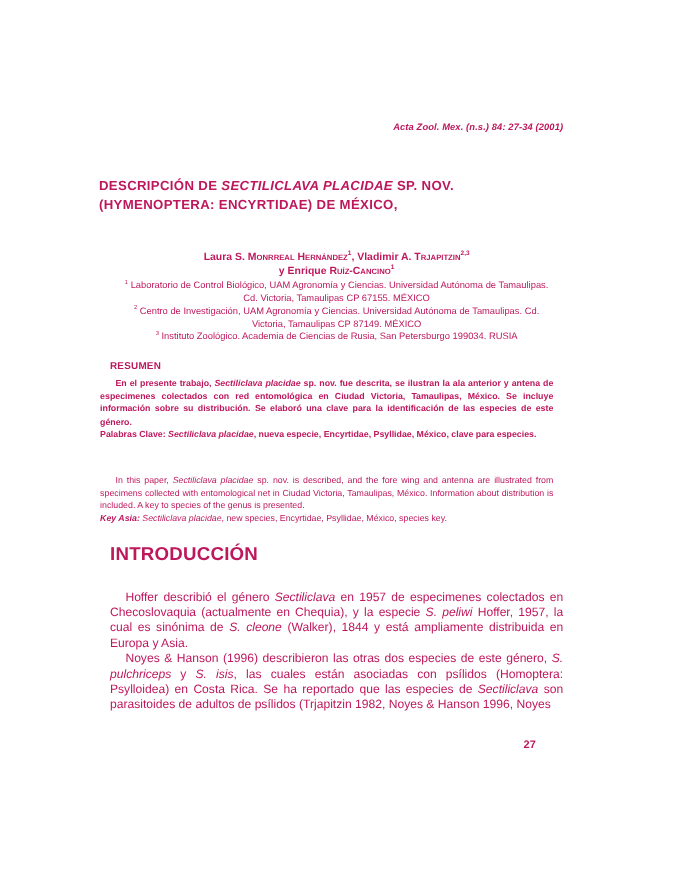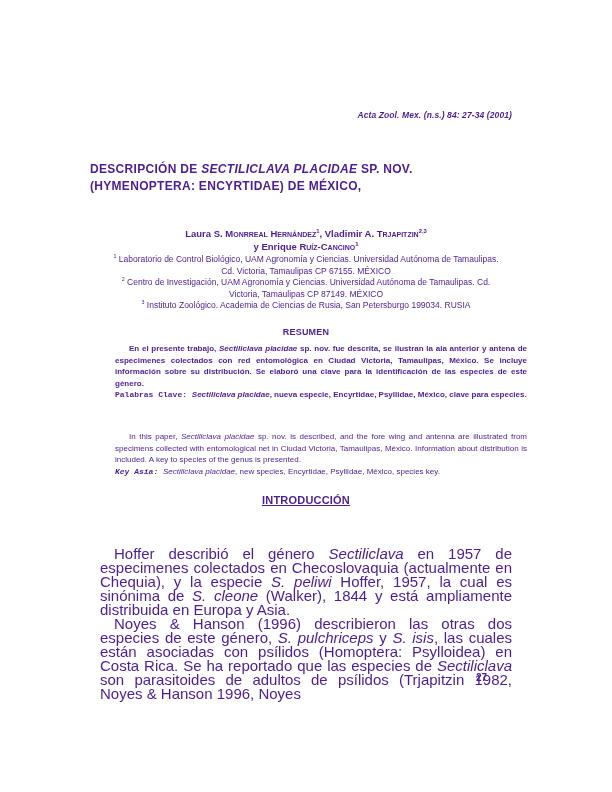--- a/index.html
+++ b/index.html
@@ -2,26 +2,26 @@
 <html><head>
 <meta charset="utf-8">
 <style>
   html,body { margin:0; padding:0; background:#e8e8e8; }
   .page {
     position:relative;
     width:612px; height:792px;
     margin:0 auto;
     background:#ffffff;
     font-family:"Liberation Sans", sans-serif;
-    color:#4c1d95;
+    color:#be185d;
     overflow:hidden;
     box-shadow:0 0 4px rgba(0,0,0,.25);
   }
   .i  { font-style:italic; }
-  .b  { font-weight:bold;font-family:Liberation Mono, monospace; }
+  .b  { font-weight:bold; }
   .sc { font-variant:small-caps;margin-top:36px; }
   .sup{ vertical-align:super; font-size:0.62em; line-height:0; }
 
   .header-citation {
     position:absolute; top:110px; left:100px; width:412px;
     text-align:right; font-size:8.5px; font-weight:bold; font-style:italic;
     letter-spacing:.1px;
   }
   .article-title {
     position:absolute; top:161px; left:90px; width:432px;
@@ -31,38 +31,38 @@
   .authors {
     position:absolute; top:227px; left:100px; width:412px;
     text-align:center; font-weight:bold; font-size:9.5px; line-height:13px;
   }
   .affiliations {
     position:absolute; top:254px; left:106px; width:400px;
     text-align:center; font-size:8.5px; line-height:11.6px;
   }
   .section-heading {
     position:absolute; left:100px; width:412px;
-    text-align:center; font-weight:bold; font-size:9px; letter-spacing:.2px;
+    text-align:left; font-weight:bold; font-size:9px; letter-spacing:.2px;
   }
   #resumen-heading   { top:327px; }
   #abstract-heading  { top:415px; }
-  #intro-heading     { top:494px; font-size:11px;text-decoration:underline; }
+  #intro-heading     { top:494px; font-size:17px; }
 
   .abstract-block {
-    position:absolute; left:115px; width:412px;
+    position:absolute; left:91px; width:412px;
     font-size:8px; line-height:11.6px; text-align:justify;
   }
   #resumen-block  { top:343px; font-weight:bold; }
   #abstract-block { top:431px; }
   .abstract-block p { margin:0; text-indent:14px; }
   .abstract-block p.kw { text-indent:0; }
 
   .intro-block {
-    position:absolute; top:547px; left:100px; width:412px;
-    font-size:15px; line-height:14px; text-align:justify;
+    position:absolute; top:536px; left:100px; width:412px;
+    font-size:11px; line-height:14px; text-align:justify;
   }
   .intro-block p { margin:0; text-indent:14px; }
 
   .page-number {
     position:absolute; top:628px; left:476px;
     font-size:10px; font-weight:bold;margin-top:44px;
   }
 </style>
 </head>
 <body>

